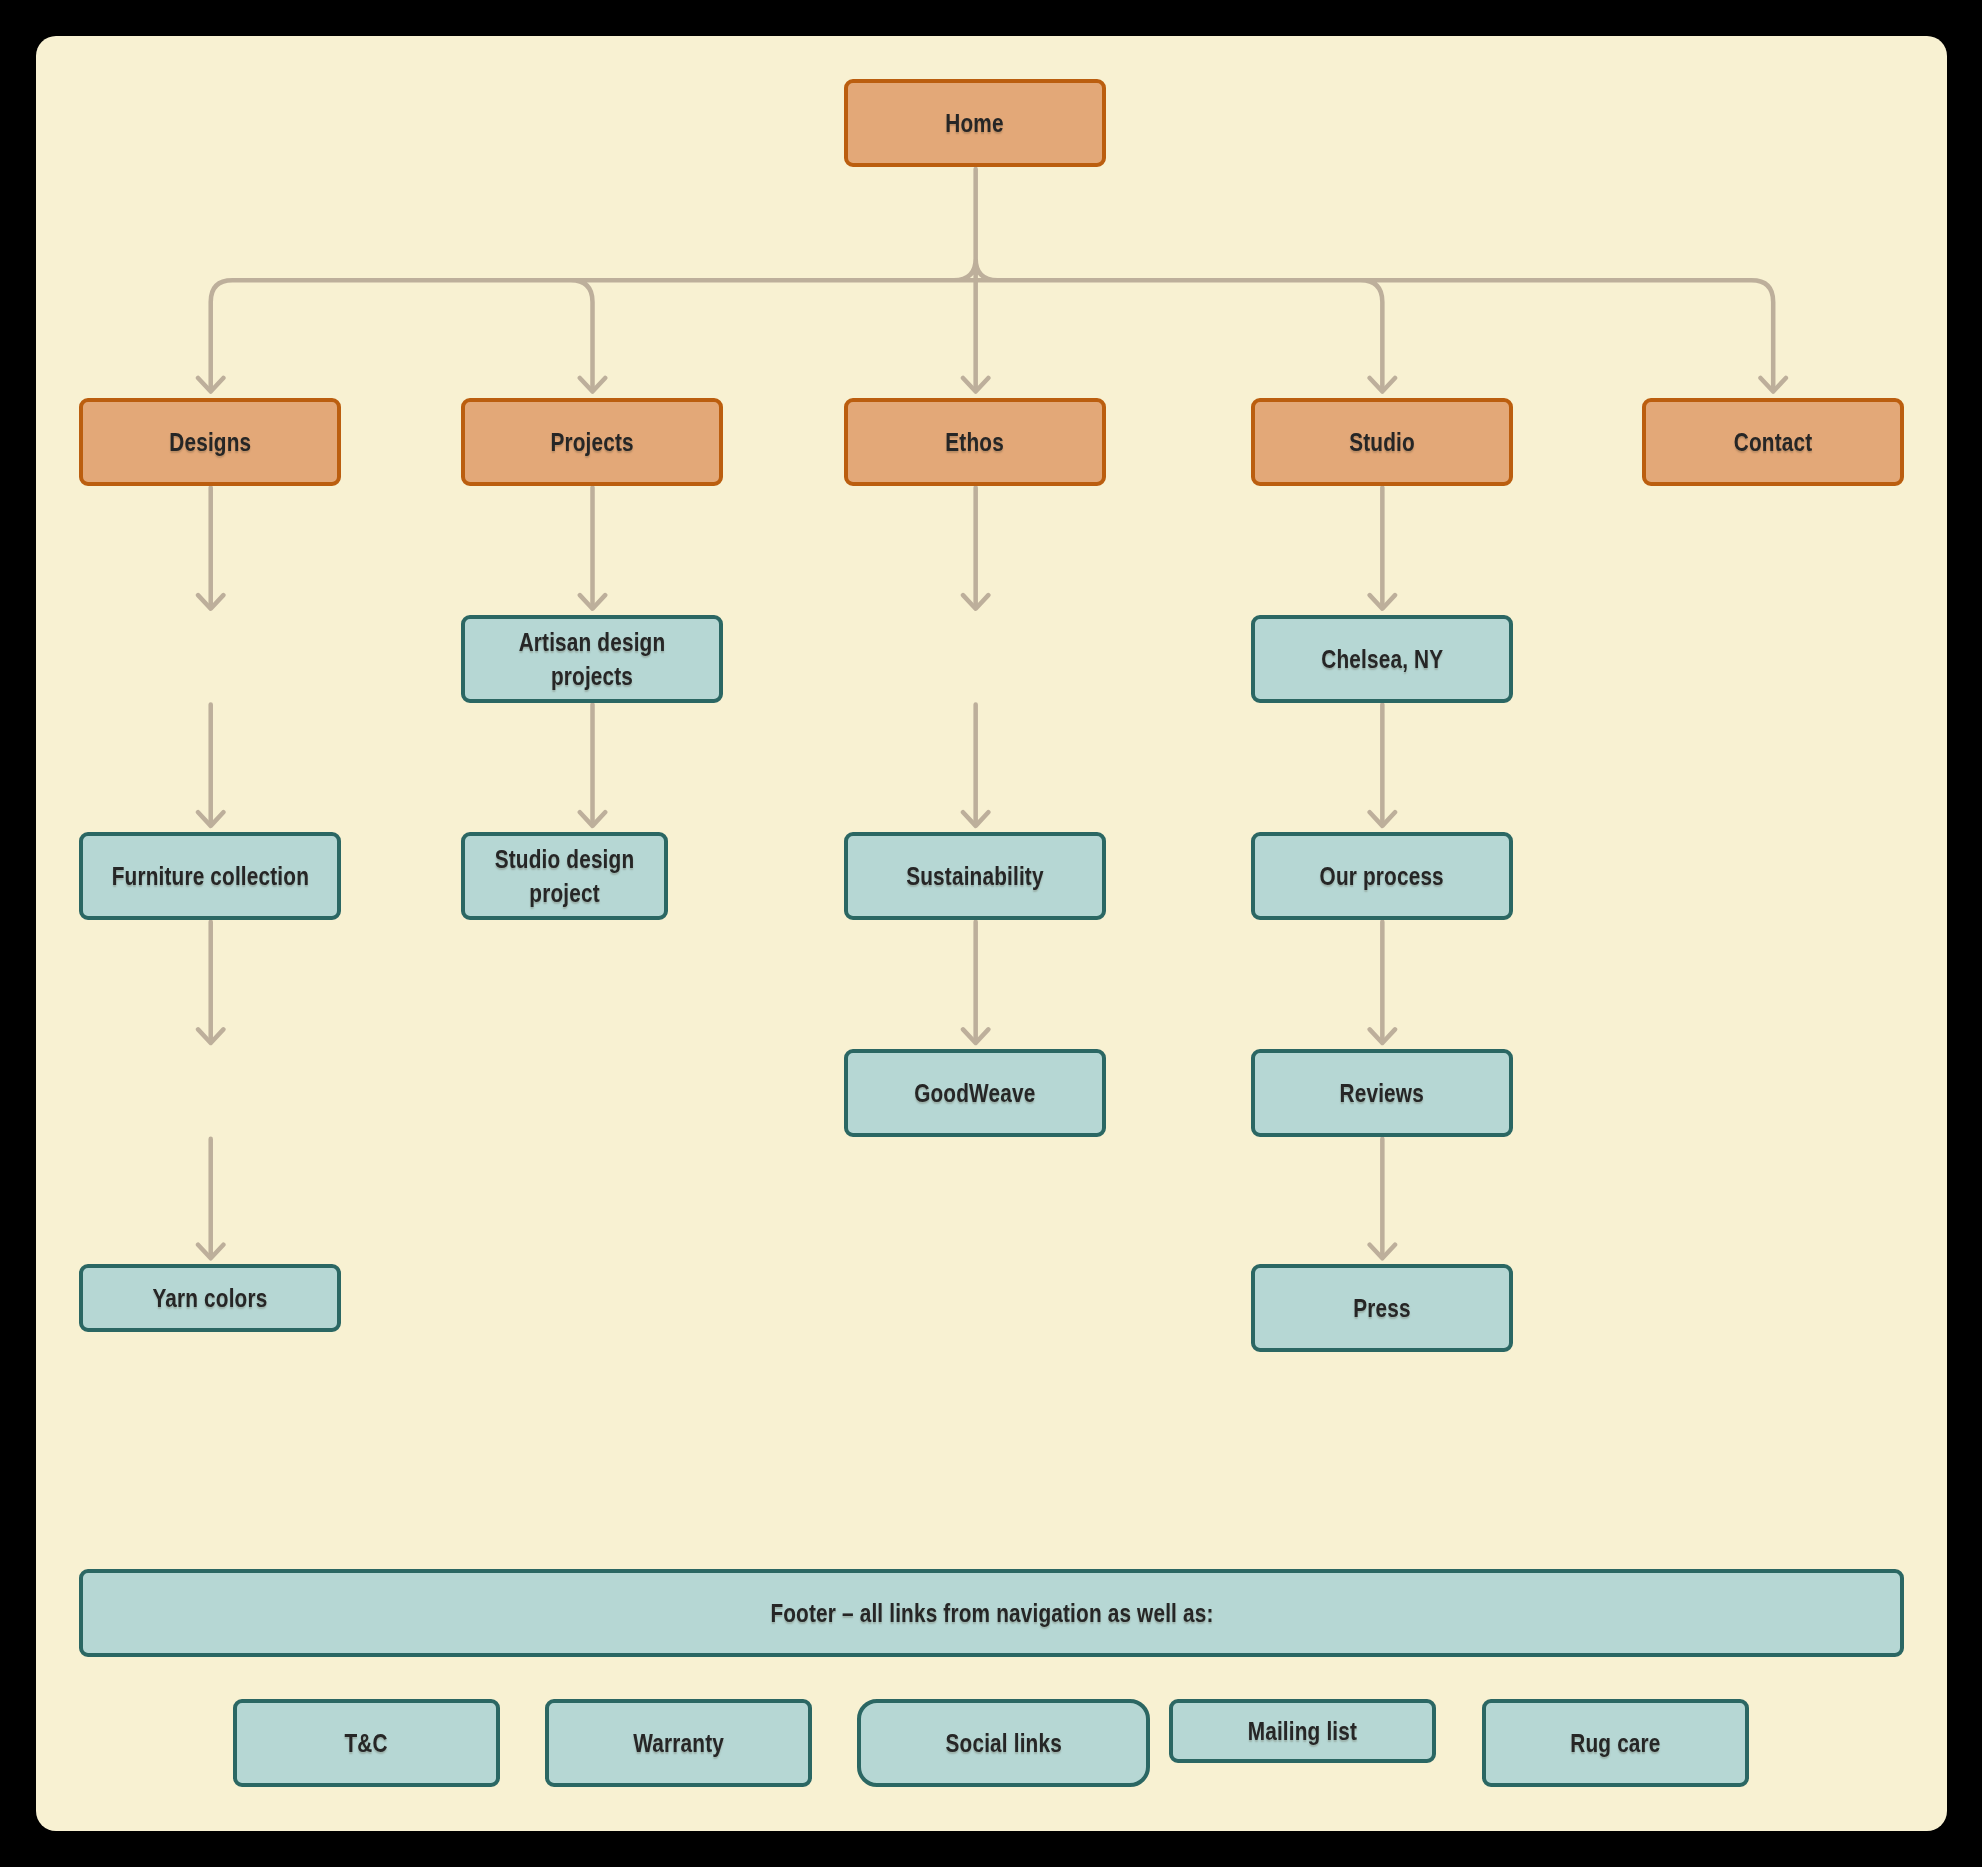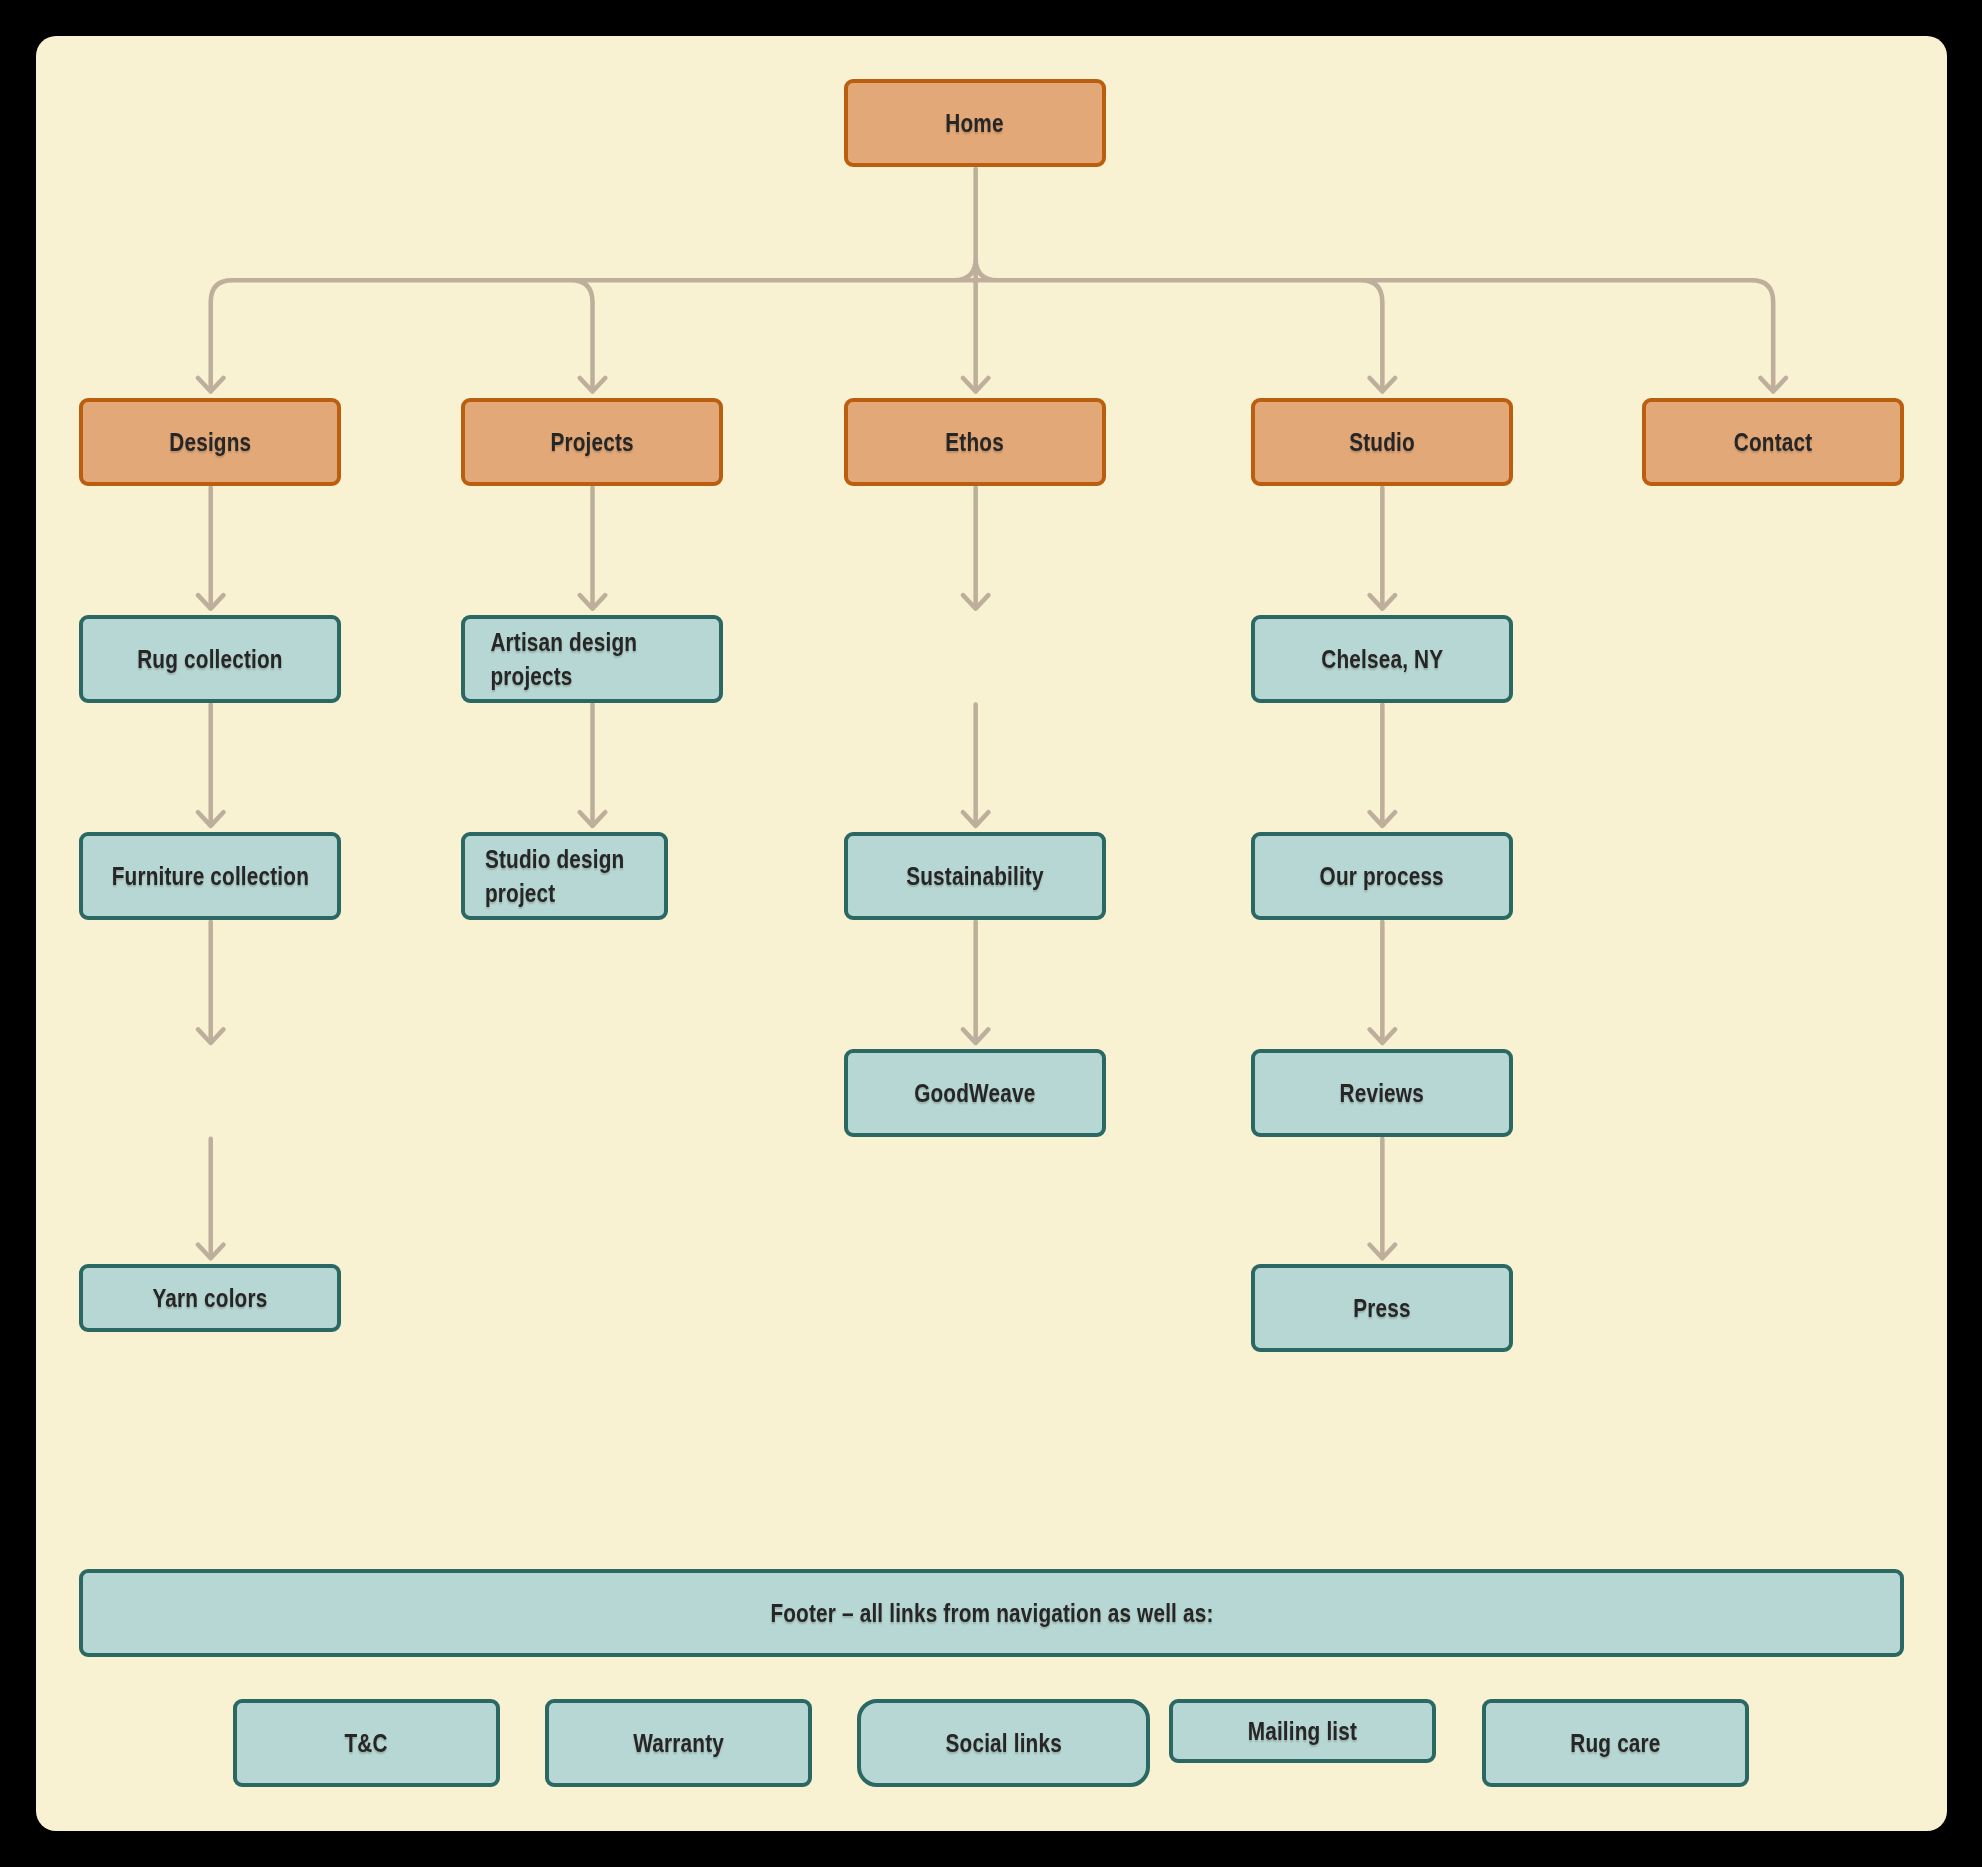--- a/index.html
+++ b/index.html
@@ -20,21 +20,21 @@
     position: absolute; left: 0; top: 0;
     width: 1911px; height: 1795px;
     pointer-events: none;
   }
   .node {
     position: absolute;
     box-sizing: border-box;
     border: 4.5px solid;
     border-radius: 9px;
     display: flex; align-items: center; justify-content: center;
-    text-align: left;
+    text-align: center;
   }
   .node.primary  { background: #e3a878; border-color: #bb5e0f; }
   .node.secondary{ background: #b6d7d4; border-color: #2b6763; }
   .label {
     font-weight: 700;
     font-size: 26px;
     line-height: 1.32;
     color: #262626;
     white-space: pre-line;
     letter-spacing: 0.2px;
@@ -57,23 +57,20 @@
     </svg>
 
   <div class="node secondary footer-bar">
     <span class="label">Footer – all links from navigation as well as:</span>
   </div>
 <div class="node primary" style="left: 808px; top: 43px; width: 262px; height: 88px;">
       <span class="label">Home</span>
     </div>
     <div class="node primary" style="left: 43px; top: 362px; width: 262px; height: 88px;">
       <span class="label">Designs</span>
-    </div>
-    <div class="node secondary" style="left: 43px; top: 579px; width: 262px; height: 88px;">
-      <span class="label">Rug collection</span>
     </div>
     <div class="node secondary" style="left: 43px; top: 796px; width: 262px; height: 88px;">
       <span class="label">Furniture collection</span>
     </div>
     <div class="node secondary" style="left: 43px; top: 1228px; width: 262px; height: 68px;">
       <span class="label">Yarn colors</span>
     </div>
     <div class="node primary" style="left: 425px; top: 362px; width: 262px; height: 88px; border-radius: 9px;">
       <span class="label">Projects</span>
     </div>

